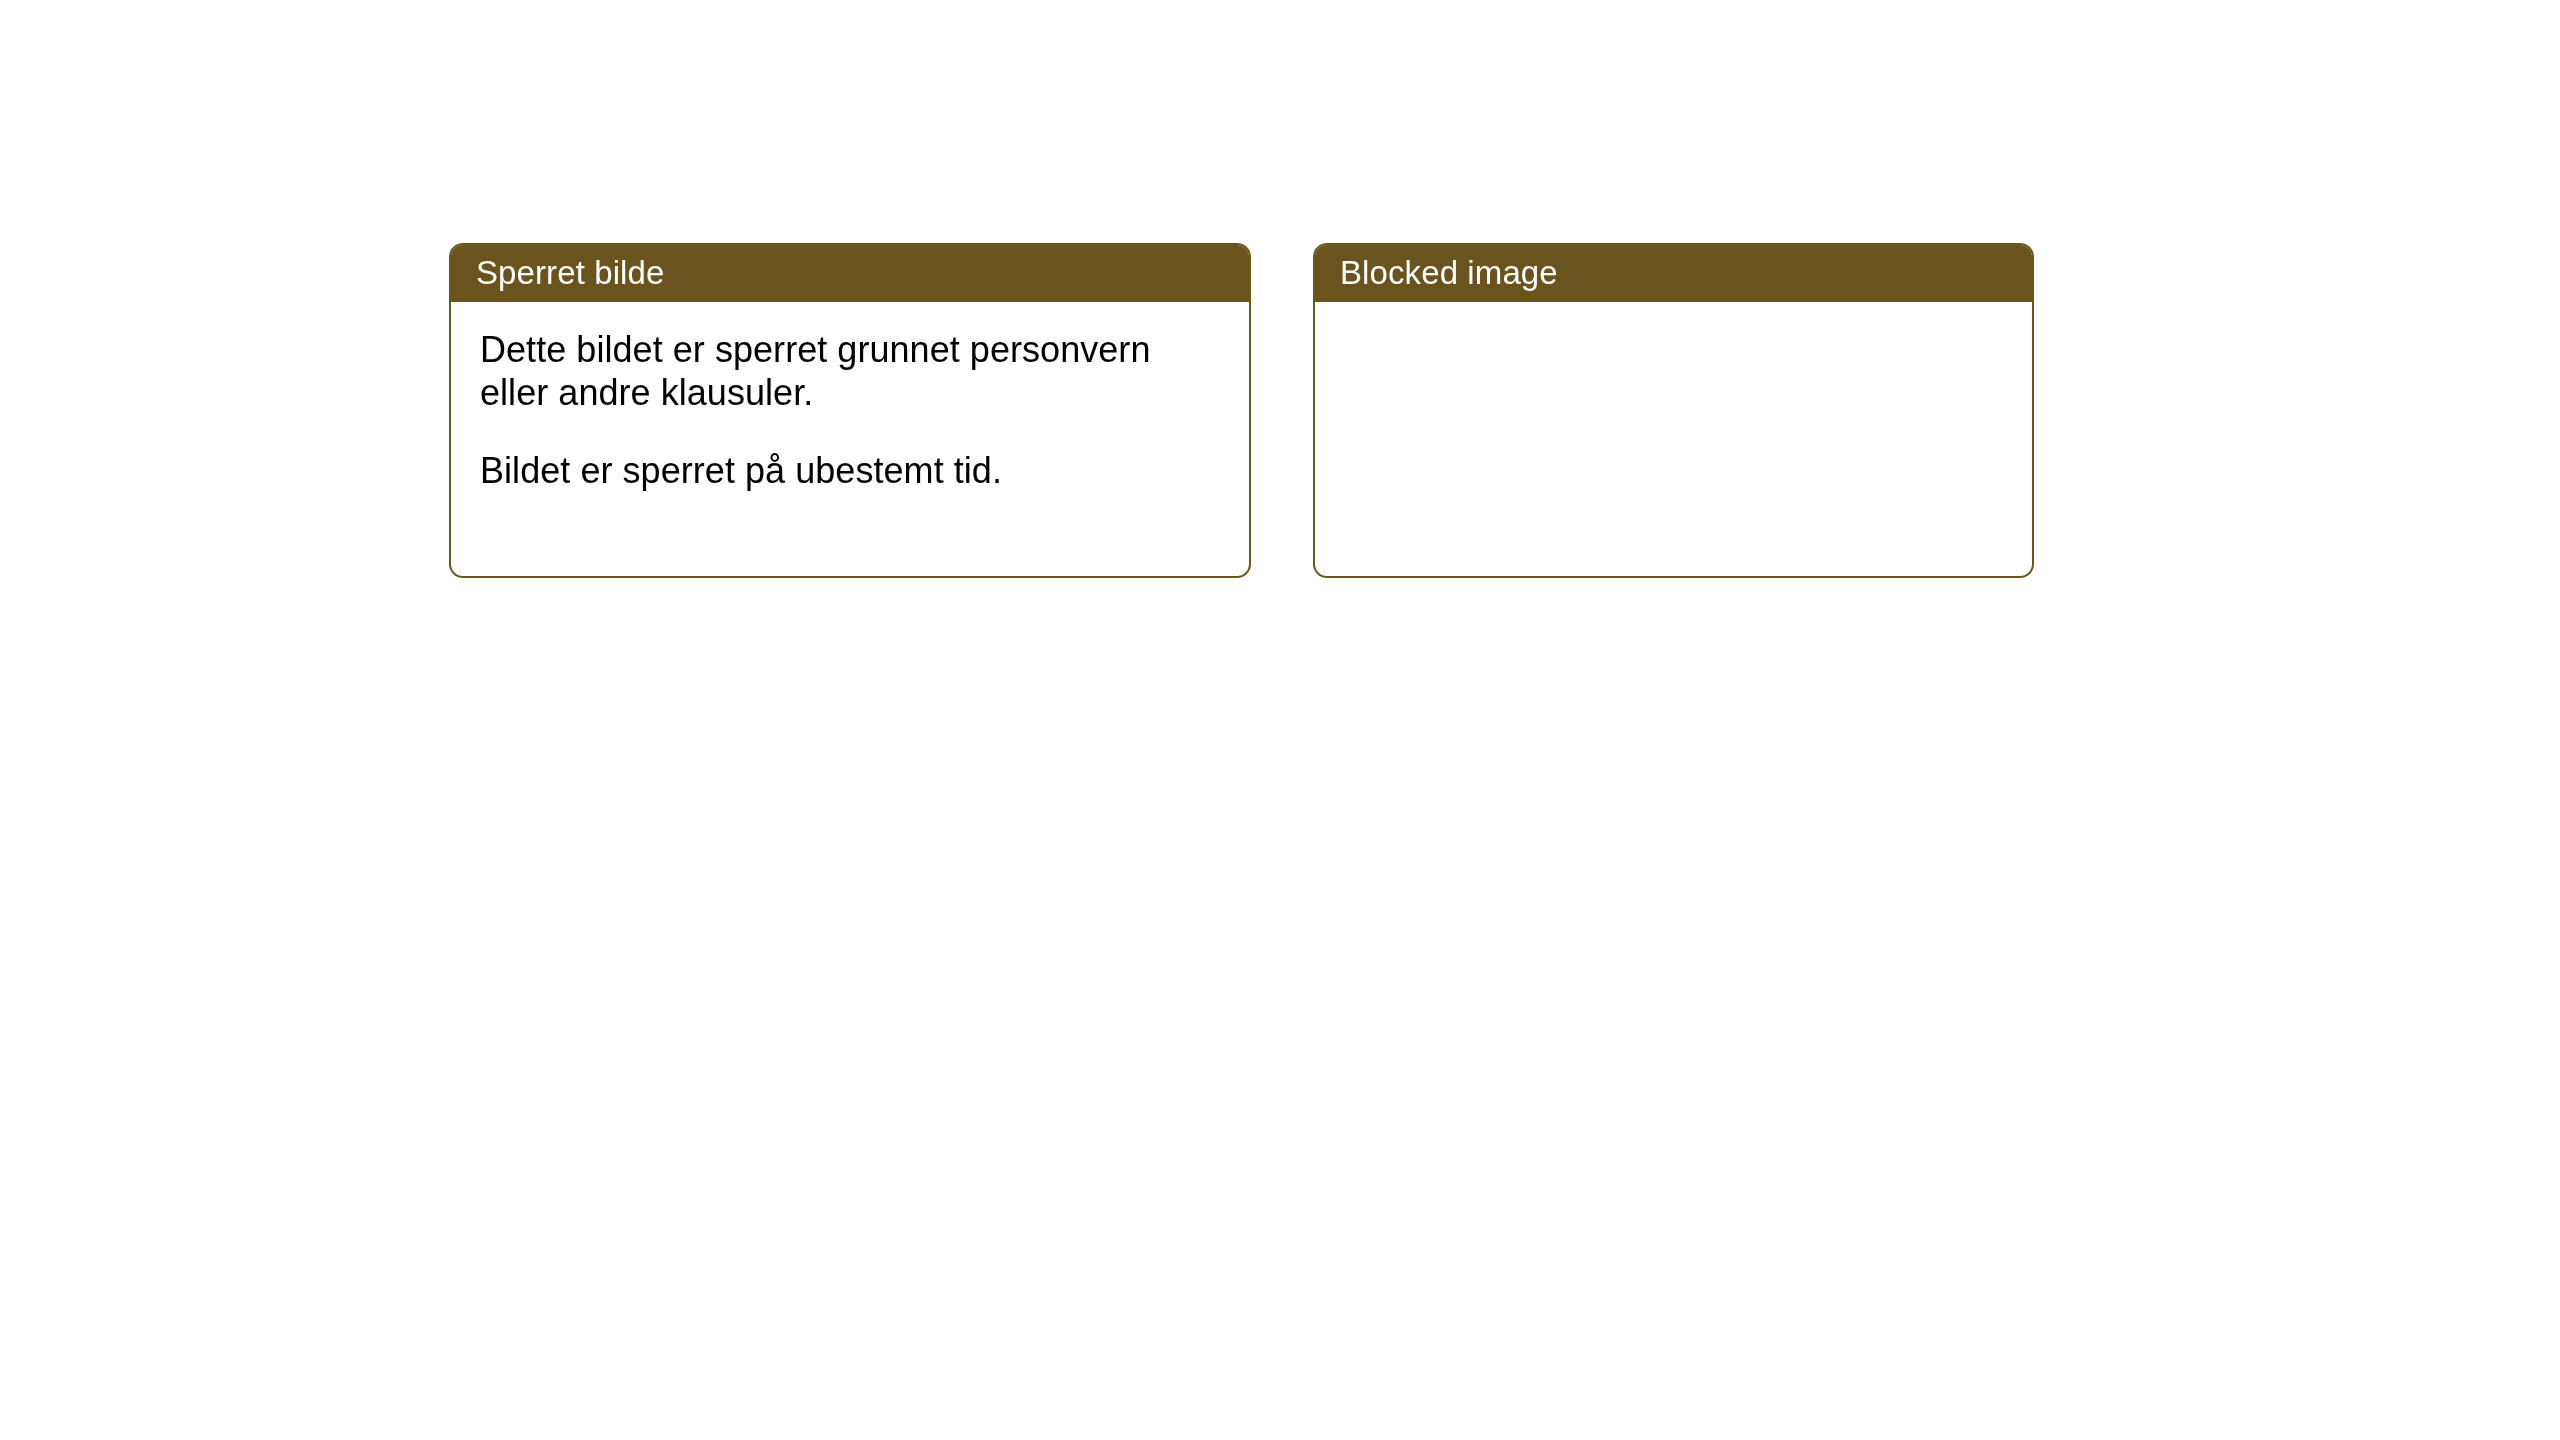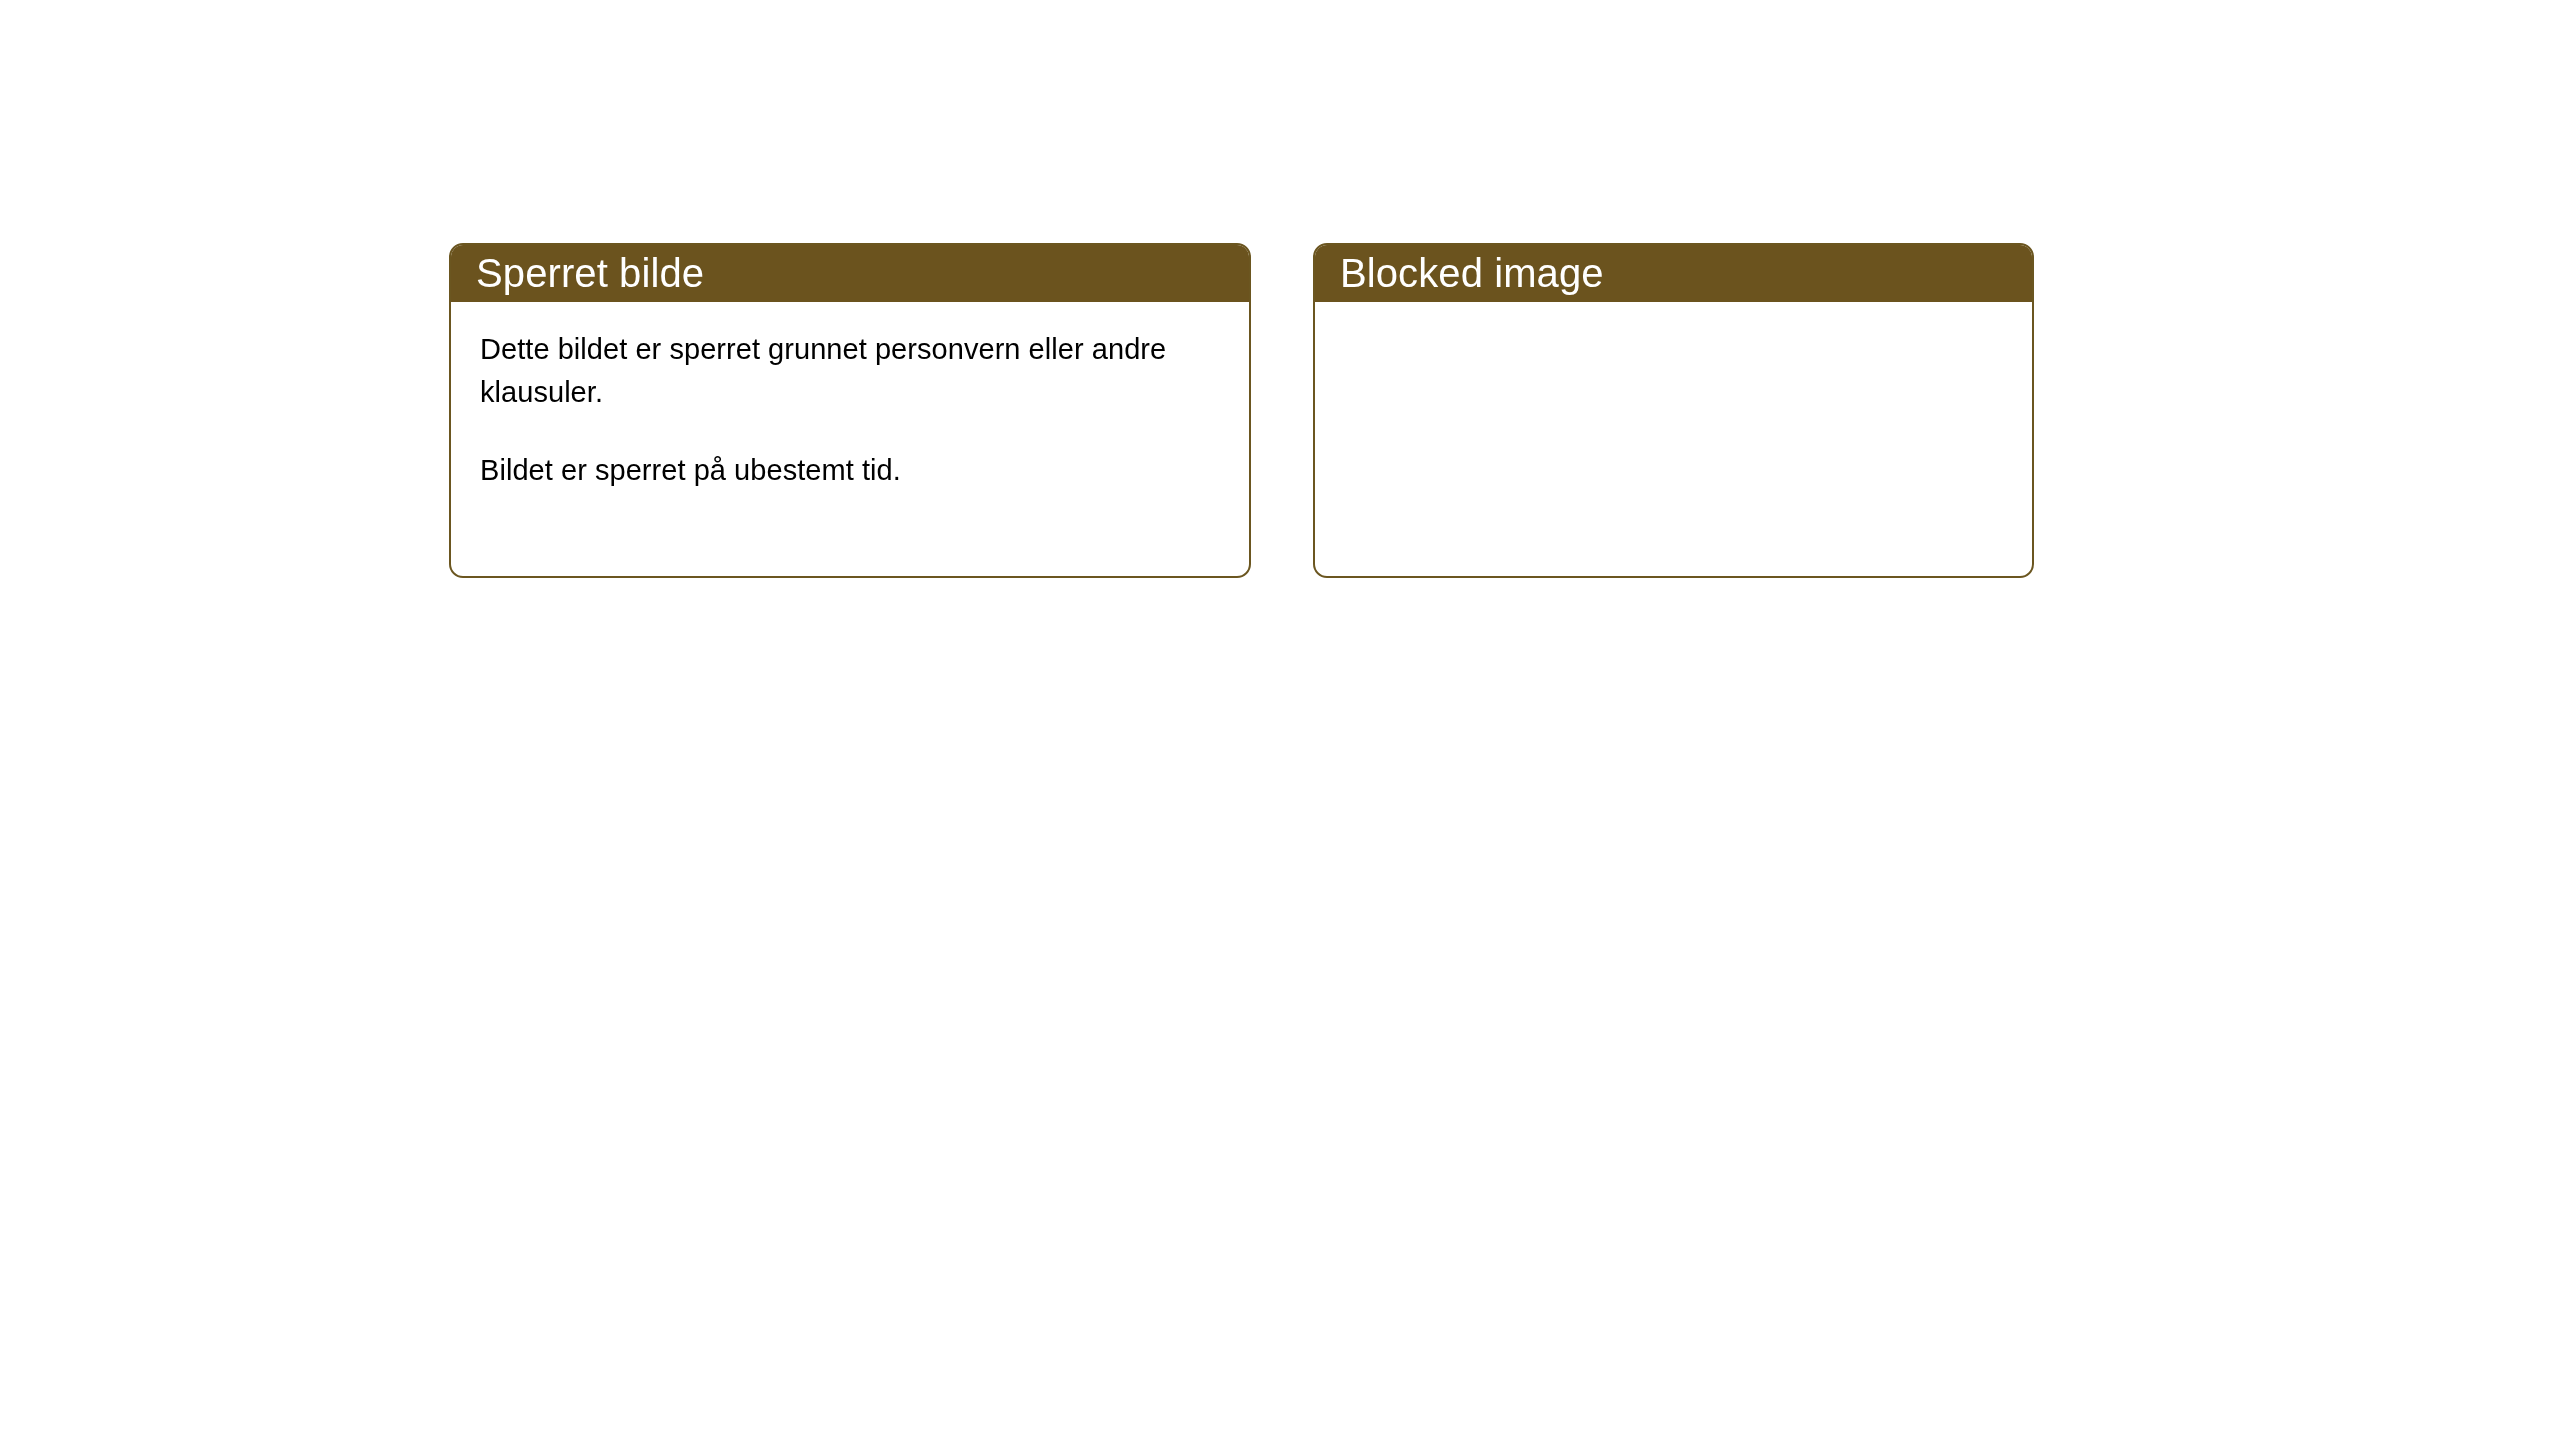--- a/index.html
+++ b/index.html
@@ -53,36 +53,36 @@
     align-items: center;
     padding: 0 0 0 27px;
     margin: -2px -2px 0 -2px;
     border-top-left-radius: 14px;
     border-top-right-radius: 14px;
     flex: 0 0 auto;
   }
 
   .notice-title {
     color: #ffffff;
-    font-size: 40px;
+    font-size: 33px;
     font-weight: 400;
     line-height: 1;
     letter-spacing: 0.1px;
     white-space: nowrap;
   }
 
   .notice-body {
     flex: 1 1 auto;
     padding: 26px 24px 0 29px;
     box-sizing: border-box;
   }
 
   .notice-paragraph {
     color: #000000;
-    font-size: 29px;
+    font-size: 36px;
     line-height: 43px;
     font-weight: 400;
     margin: 0;
     letter-spacing: 0.05px;
   }
 
   .notice-paragraph + .notice-paragraph {
     margin-top: 35px;
   }
 </style>

